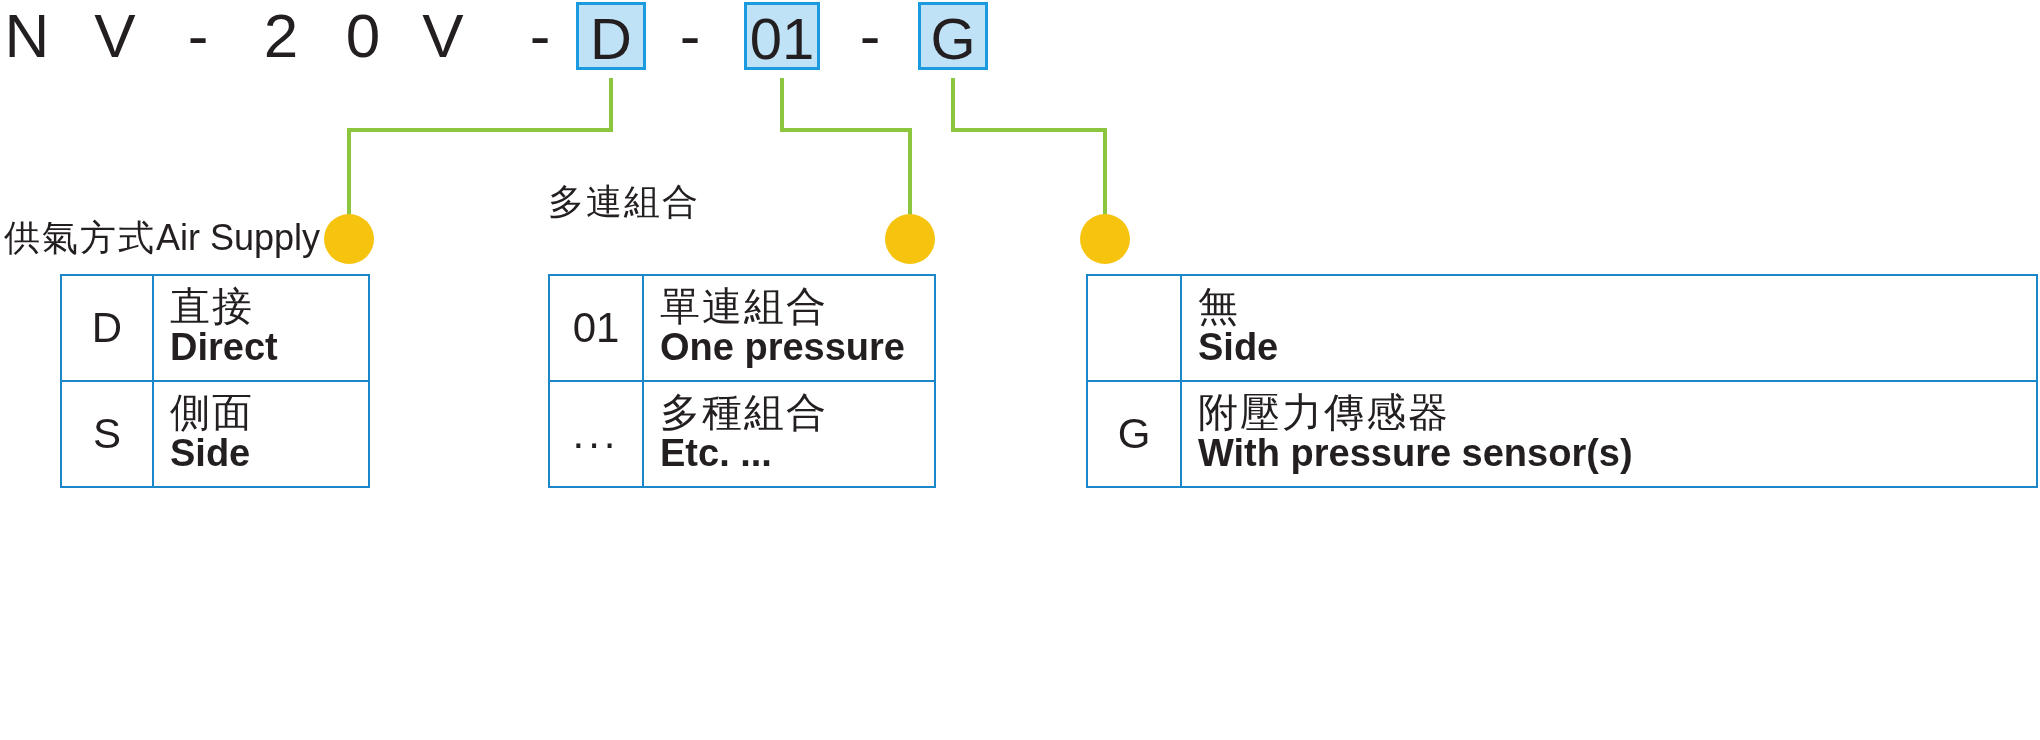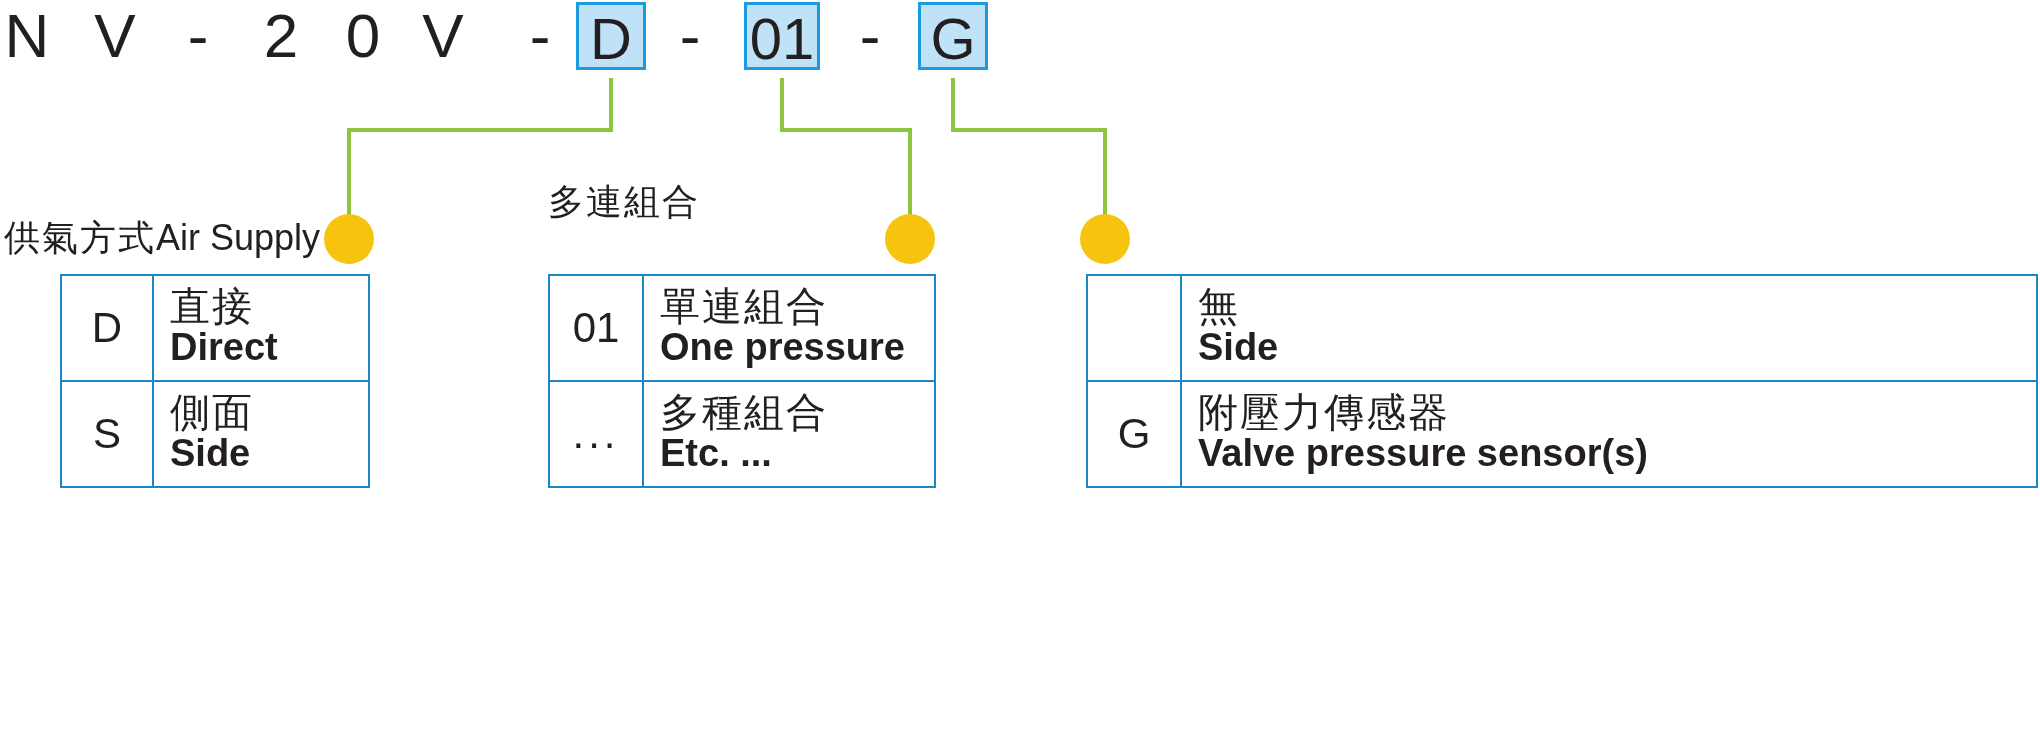--- a/index.html
+++ b/index.html
@@ -196,17 +196,17 @@
     <td class="code-cell" style="width:92px; height:104px;"></td>
     <td class="desc-cell">
       <span class="desc-cn">無</span>
       <span class="desc-en">Side</span>
     </td>
   </tr>
   <tr>
     <td class="code-cell" style="height:104px;">G</td>
     <td class="desc-cell">
       <span class="desc-cn">附壓力傳感器</span>
-      <span class="desc-en">Valve pressure sensor(s)</span>
+      <span class="desc-en">With pressure sensor(s)</span>
     </td>
   </tr>
 </tbody>
   </table>
 
 </body></html>

